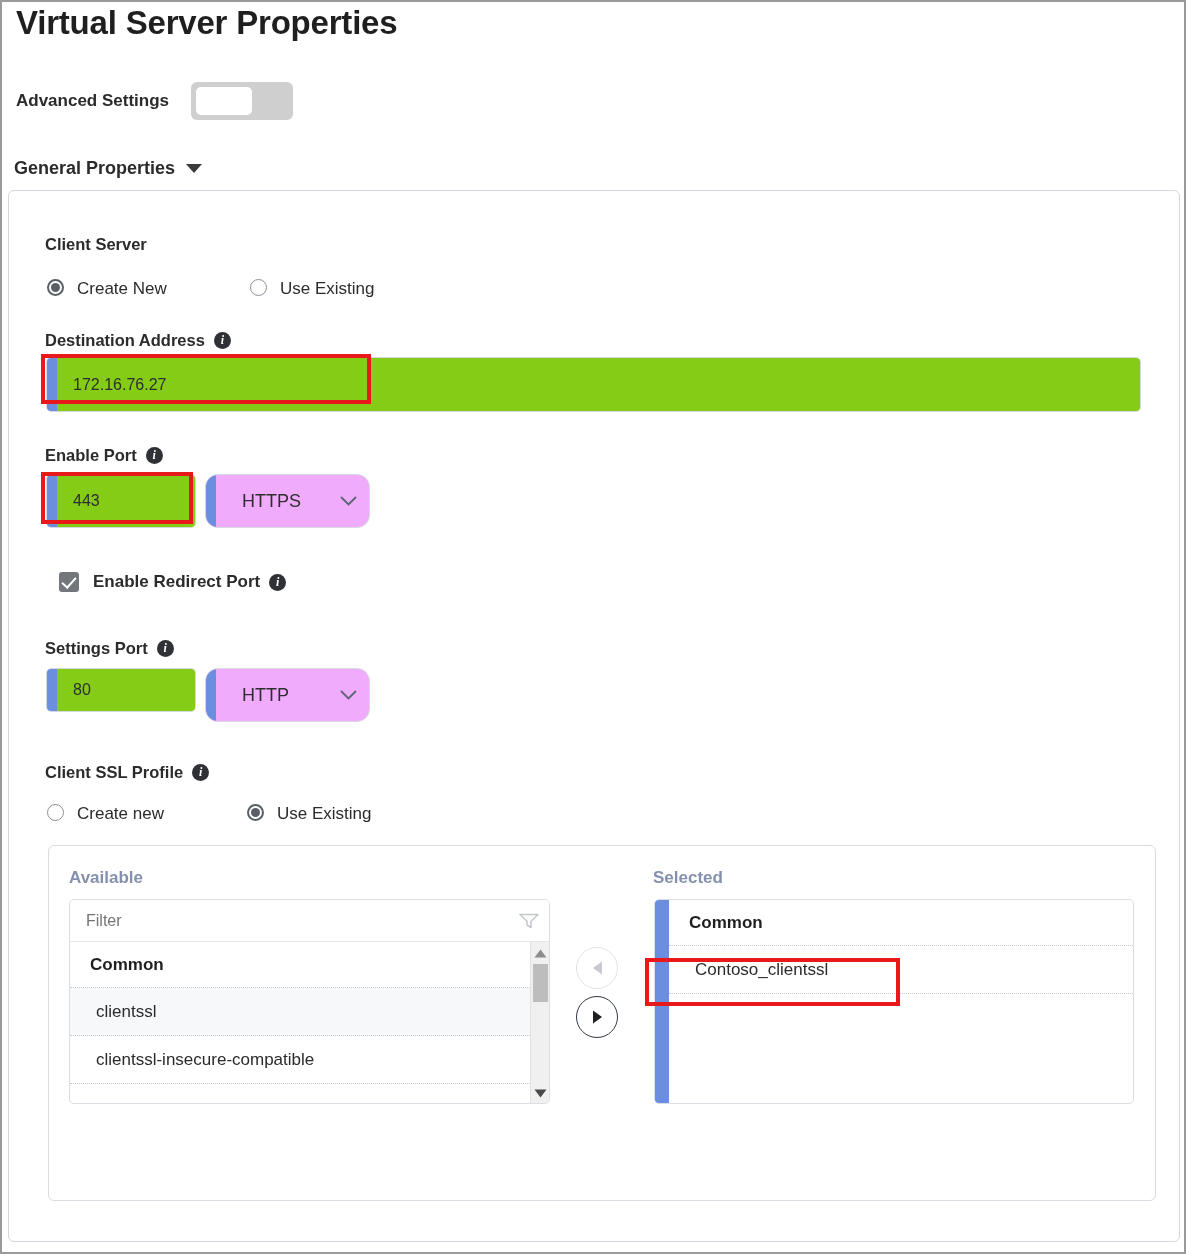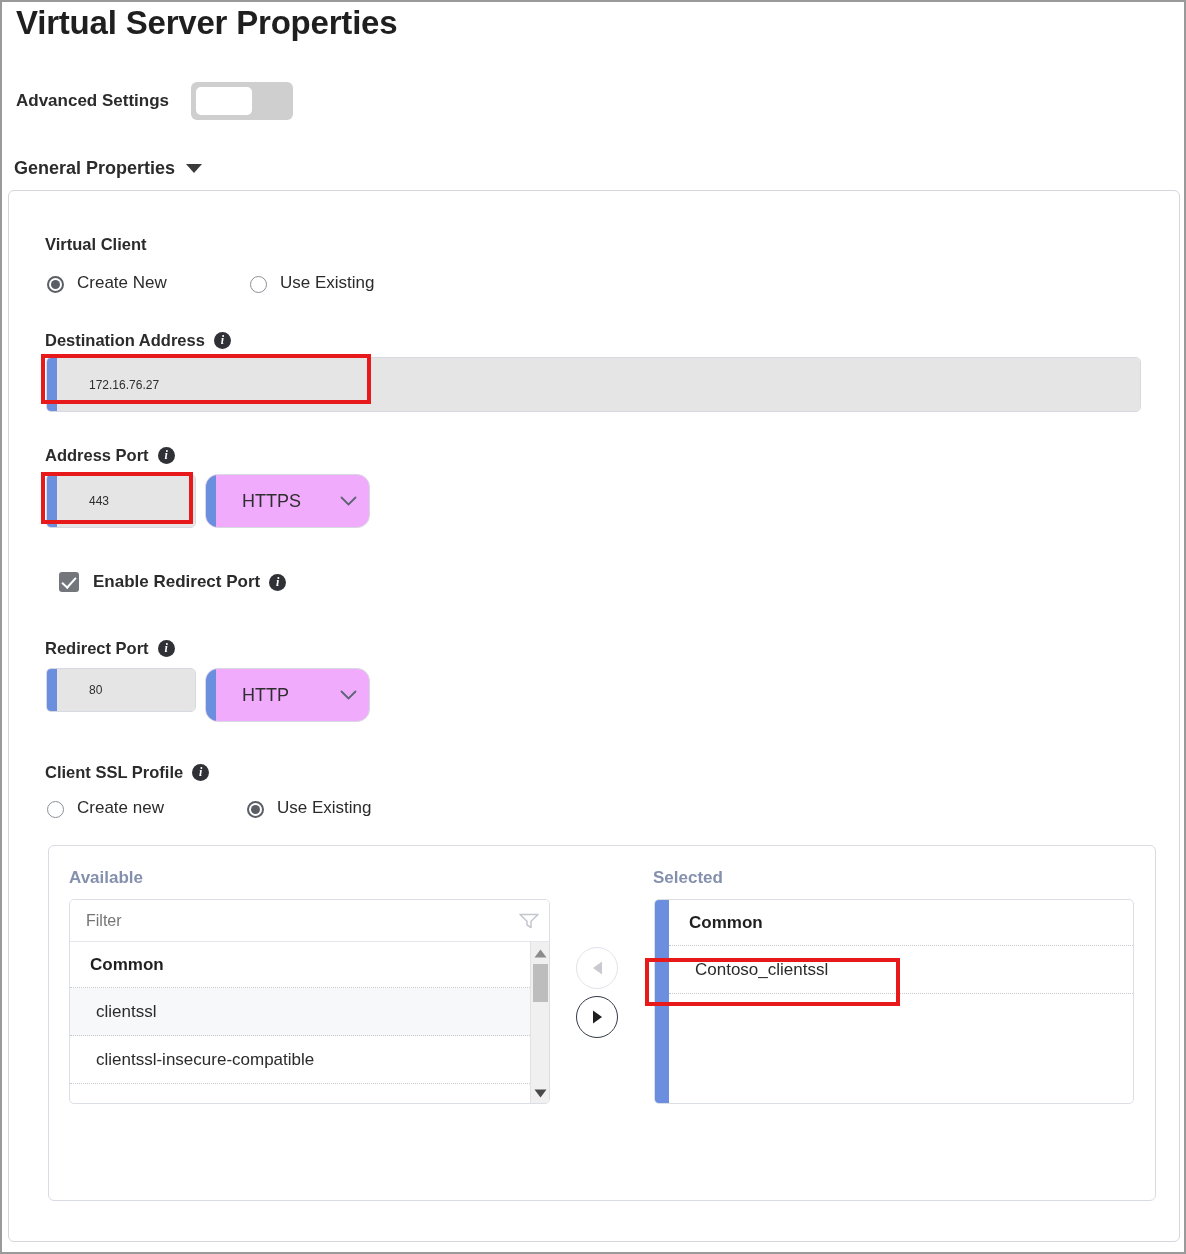--- a/index.html
+++ b/index.html
@@ -113,21 +113,21 @@
     line-height: 17px;
     text-align: center;
     font-family: "Liberation Serif", serif;
     font-style: italic;
     cursor: pointer;
     flex: 0 0 auto;
   }
 
   
   .radio-row { position: absolute; display: flex; align-items: center; }
-  .radio-opt { display: flex; align-items: flex-end; cursor: pointer; }
+  .radio-opt { display: flex; align-items: flex-start; cursor: pointer; margin-top: 6px; }
   .radio {
     width: 17px; height: 17px;
     border: 2px solid #5a5f66;
     border-radius: 50%;
     background: #fff;
     position: relative;
     flex: 0 0 auto;
   }
   .radio.off { border-color: #8b9096; border-width: 1.6px; }
   .radio.on::after {
@@ -158,24 +158,24 @@
   }
   .field .accent {
     width: 10px;
     background: #6b8ede;
     flex: 0 0 auto;
   }
   .field .value {
     flex: 1 1 auto;
     display: flex;
     align-items: center;
-    padding-left: 32px;
-    font-size: 12px;
+    padding-left: 16px;
+    font-size: 16px;
     color: #2e2e2e;
-    background: #e5e5e5;
+    background: #84cc16;
   }
 
   
   .select {
     position: absolute;
     display: flex;
     align-items: stretch;
     border: 1px solid #d7d9e0;
     border-radius: 13px;
     background: #f0abfc;
@@ -372,21 +372,21 @@
     </div>
   </div>
 
   <div class="section-head">
     <span>General Properties</span>
     <span class="caret-down"></span>
   </div>
 
   <div class="panel">
 
-    <div class="lbl" style="left:36px; top:44px;">Virtual Client</div>
+    <div class="lbl" style="left:36px; top:44px;">Client Server</div>
 
     <div class="radio-row" style="left:38px; top:82px;">
       <div class="radio-opt" style="width:203px;">
         <span class="radio on"></span>
         <span class="radio-lbl">Create New</span>
       </div>
       <div class="radio-opt">
         <span class="radio off"></span>
         <span class="radio-lbl">Use Existing</span>
       </div>
@@ -395,21 +395,21 @@
     <div class="lbl" style="left:36px; top:140px;">
       <span>Destination Address</span>
       <span class="info-icon">i</span>
     </div>
     <div class="field" style="left:37px; top:166px; width:1095px; height:55px;">
       <div class="accent"></div>
       <div class="value">172.16.76.27</div>
     </div>
 
     <div class="lbl" style="left:36px; top:255px;">
-      <span>Address Port</span>
+      <span>Enable Port</span>
       <span class="info-icon">i</span>
     </div>
     <div class="field" style="left:37px; top:283px; width:150px; height:54px;">
       <div class="accent"></div>
       <div class="value">443</div>
     </div>
     <div class="select" style="left:196px; top:283px; width:165px; height:54px;">
       <div class="accent"></div>
       <div class="sel-val">HTTPS</div>
       <div class="chev">
@@ -421,21 +421,21 @@
 
     <div class="check-row" style="left:50px; top:381px;">
       <span class="checkbox"></span>
       <span class="check-lbl">
         <span>Enable Redirect Port</span>
         <span class="info-icon">i</span>
       </span>
     </div>
 
     <div class="lbl" style="left:36px; top:448px;">
-      <span>Redirect Port</span>
+      <span>Settings Port</span>
       <span class="info-icon">i</span>
     </div>
     <div class="field" style="left:37px; top:477px; width:150px; height:44px;">
       <div class="accent"></div>
       <div class="value">80</div>
     </div>
     <div class="select" style="left:196px; top:477px; width:165px; height:54px;">
       <div class="accent"></div>
       <div class="sel-val">HTTP</div>
       <div class="chev">

